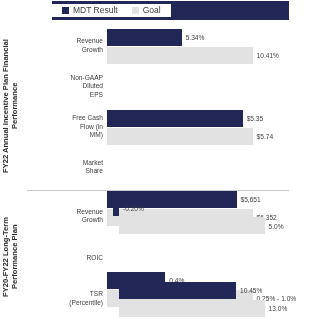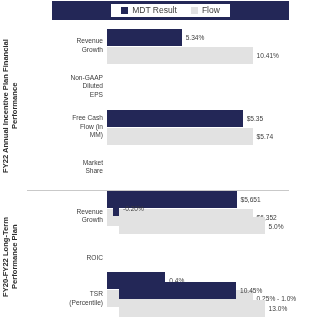--- a/index.html
+++ b/index.html
@@ -9,21 +9,21 @@
     font-family:"Liberation Sans", sans-serif;
     color:#3c3c3c;
     overflow:hidden;
   }
   .page{position:relative;width:299px;height:321px;}
 
   
   .legend-banner{
     position:absolute;left:52px;top:1px;width:237px;height:19px;
     background:#232757;
-    display:flex;align-items:center;justify-content:center;
+    display:flex;align-items:center;
   }
   .legend-inner{
     background:#ffffff;
     padding:2px 10px;
     display:flex;align-items:center;gap:14px;
     line-height:1;
   }
   .legend-item{display:flex;align-items:center;gap:4px;}
   .swatch{width:7px;height:7px;display:inline-block;}
   .legend-label{font-size:8.5px;color:#3c3c3c;white-space:nowrap;}
@@ -79,21 +79,21 @@
 <div class="page">
 
   <div class="legend-banner">
     <div class="legend-inner">
       <span class="legend-item">
         <span class="swatch" style="background:#232757"></span>
         <span class="legend-label">MDT Result</span>
       </span>
       <span class="legend-item">
         <span class="swatch" style="background:#e2e2e2"></span>
-        <span class="legend-label">Flow</span>
+        <span class="legend-label">Goal</span>
       </span>
     </div>
   </div>
 
   <div class="axis-title" id="axis-top">FY22 Annual Incentive Plan Financial
 Performance</div>
   <div class="axis-title" id="axis-bottom">FY20-FY22 Long-Term
 Performance Plan</div>
 
   <div class="divider"></div>

